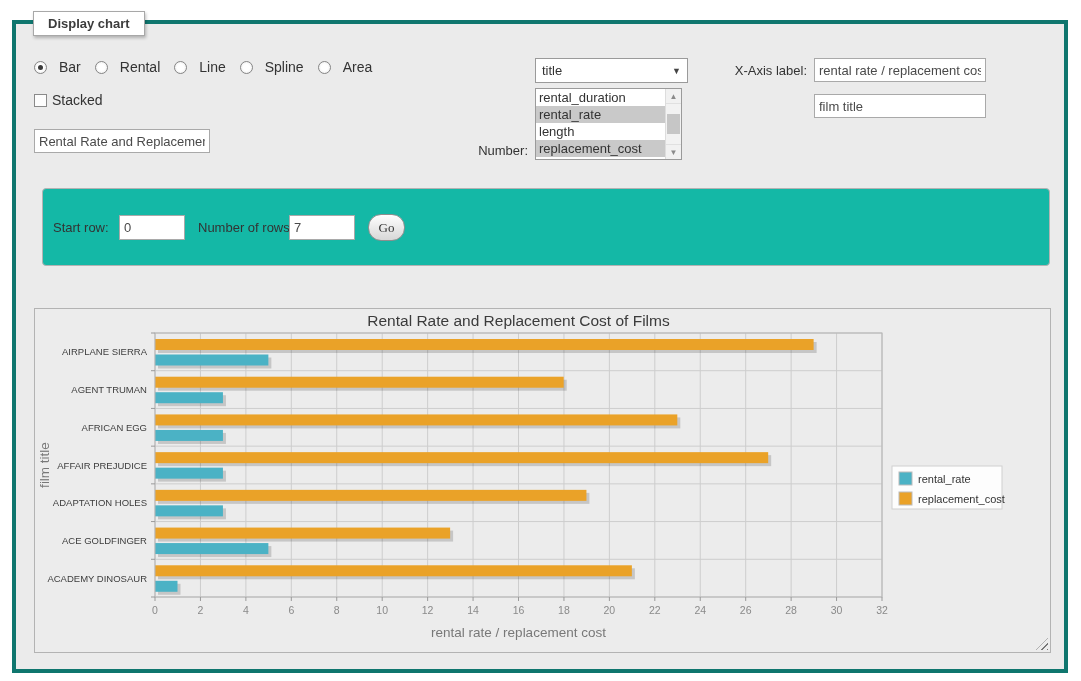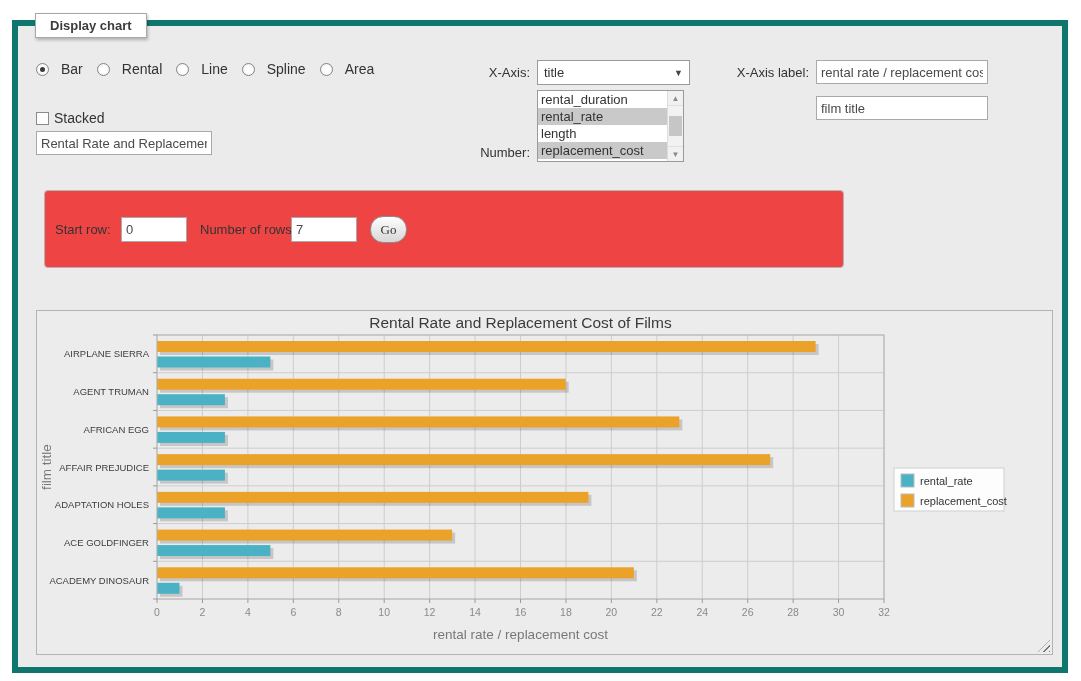--- a/index.html
+++ b/index.html
@@ -2,37 +2,37 @@
 <html><head>
 <meta charset="utf-8">
 <style>
   * { box-sizing: border-box; margin: 0; padding: 0; }
   html,body { width:1081px; height:681px; background:#ffffff;
     font-family:"Liberation Sans", sans-serif; color:#333; }
   #stage { position:relative; width:1081px; height:681px; overflow:hidden; }
 
   
   .container { position:absolute; left:12px; top:20px; width:1056px; height:653px;
-    background:#ebebeb; border:6px solid #0f766e; }
+    background:#ebebeb; border:4px solid #0f766e; }
 
   .legend-tab { position:absolute; left:17px; top:-13px; background:#ffffff;
     border:1px solid #a8a8a8; padding:4px 14px; font-size:13px; font-weight:bold;
     color:#3c3c3c; box-shadow:1px 2px 3px rgba(0,0,0,0.25); }
 
   
   .radio-row { position:absolute; left:18px; top:35px; display:flex; align-items:center; gap:6px;
     font-size:14px; color:#333; }
   .radio-item { display:flex; align-items:center; gap:12px; margin-right:8px; cursor:default; }
   .radio-circle { width:13px; height:13px; border:1px solid #858585; border-radius:50%;
     background:radial-gradient(#ffffff 40%, #e7e7e7); position:relative; flex:0 0 auto; }
   .radio-circle.checked::after { content:""; position:absolute; left:3px; top:3px;
     width:5px; height:5px; border-radius:50%; background:#3a3a3a; }
 
   .checkbox-row { position:absolute; left:18px; top:68px; display:flex; align-items:center; gap:5px;
-    font-size:14px; color:#333;margin-top:16px; }
+    font-size:14px; color:#333; }
   .checkbox-box { width:13px; height:13px; border:1px solid #8a8a8a; background:#fdfdfd; }
 
   input.textbox { border:1px solid #a9a9a9; background:#fff; font-family:"Liberation Sans",sans-serif;
     font-size:13px; color:#4a4a4a; padding:2px 4px; }
   #title-input { position:absolute; left:18px; top:105px; width:176px; height:24px; }
 
   .field-label { position:absolute; font-size:13px; color:#333; text-align:right; }
   #xaxis-label-cap   { left:392px; top:34px; width:120px; line-height:25px; }
   #series-label-cap  { left:392px; top:118px; width:120px; line-height:17px; }
   #xlabel-cap { left:662px; top:34px; width:129px; line-height:25px; }
@@ -54,22 +54,22 @@
   .lb-btn { position:absolute; left:0; width:15px; height:15px; background:#f1f1f1; color:#8a8a8a;
     font-size:8px; text-align:center; line-height:15px; }
   .lb-up { top:0; border-bottom:1px solid #e0e0e0; }
   .lb-down { bottom:0; border-top:1px solid #e0e0e0; }
   .lb-thumb { position:absolute; left:1px; top:25px; width:13px; height:20px; background:#c6c6c6; }
 
   #xaxis-text-input { position:absolute; left:798px; top:34px; width:172px; height:24px; }
   #yaxis-text-input { position:absolute; left:798px; top:70px; width:172px; height:24px; }
 
   
-  .rows-panel { position:absolute; left:26px; top:164px; width:800px; height:78px;
-    border:1px solid #b3b3b3; border-radius:4px; background:#ef4444; }
+  .rows-panel { position:absolute; left:26px; top:164px; width:1008px; height:78px;
+    border:1px solid #b3b3b3; border-radius:4px; background:#14b8a6; }
   .rows-panel .lbl { position:absolute; font-size:13px; color:#333; line-height:25px; }
   #startrow-lbl { left:10px; top:26px; }
   #numrows-lbl  { left:155px; top:26px; }
   #startrow-input { position:absolute; left:76px; top:26px; width:66px; height:25px; }
   #numrows-input  { position:absolute; left:246px; top:26px; width:66px; height:25px; }
   .go-btn { position:absolute; left:325px; top:25px; width:37px; height:27px; border-radius:13px;
     border:1px solid #8e8e8e; background:linear-gradient(#fefefe,#d7d7d7); font-size:13px;
     color:#333; font-family:Liberation Serif, serif; text-align:center; }
 
   
@@ -111,21 +111,20 @@
         </span>
       </div>
 
     <div class="checkbox-row">
       <span class="checkbox-box" id="stacked-box"></span>
       <span>Stacked</span>
     </div>
 
     <input class="textbox" id="title-input" value="Rental Rate and Replacement Cost of Films" style="">
 
-    <div class="field-label" id="xaxis-label-cap">X-Axis:</div>
     <div class="fselect">
       <span>title</span>
       <span class="arrow">▼</span>
     </div>
 
     <div class="field-label" id="series-label-cap">Number:</div>
     <div class="listbox">
       <div class="lb-items" id="series-items">
           <div class="lb-item">rental_duration</div>
           <div class="lb-item sel">rental_rate</div>

